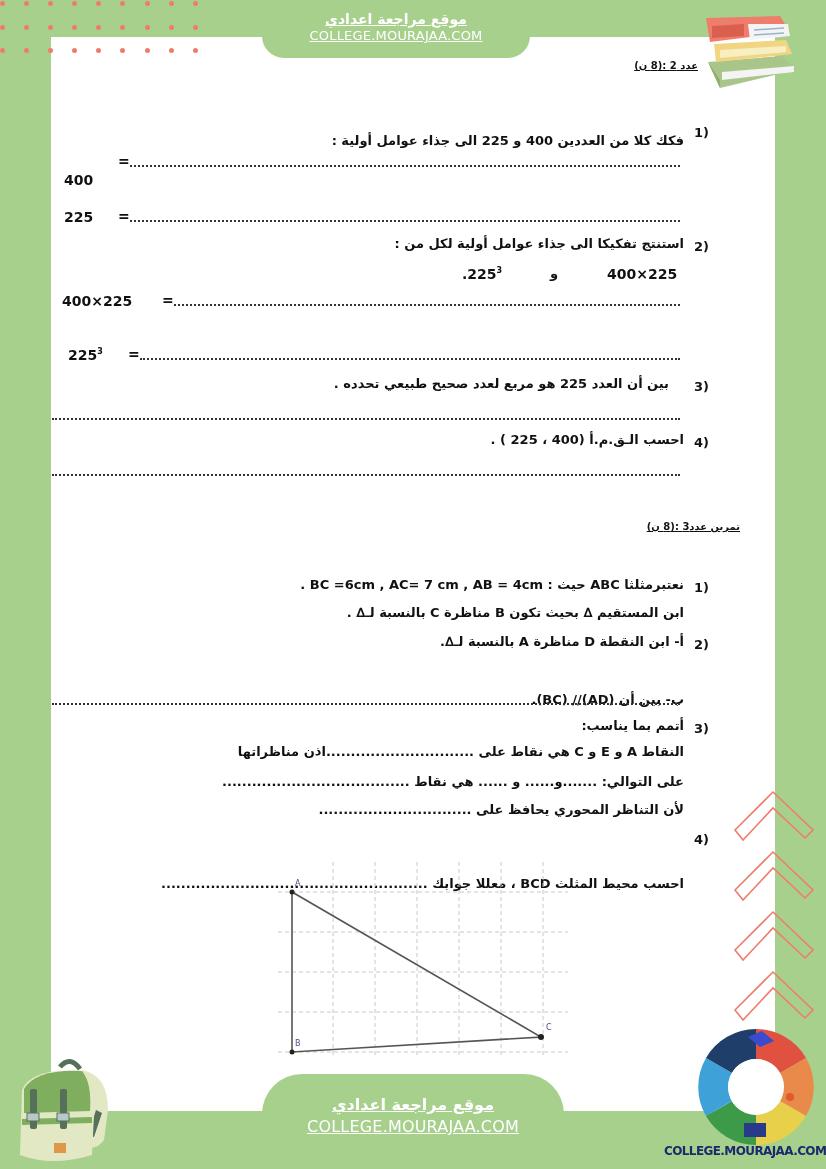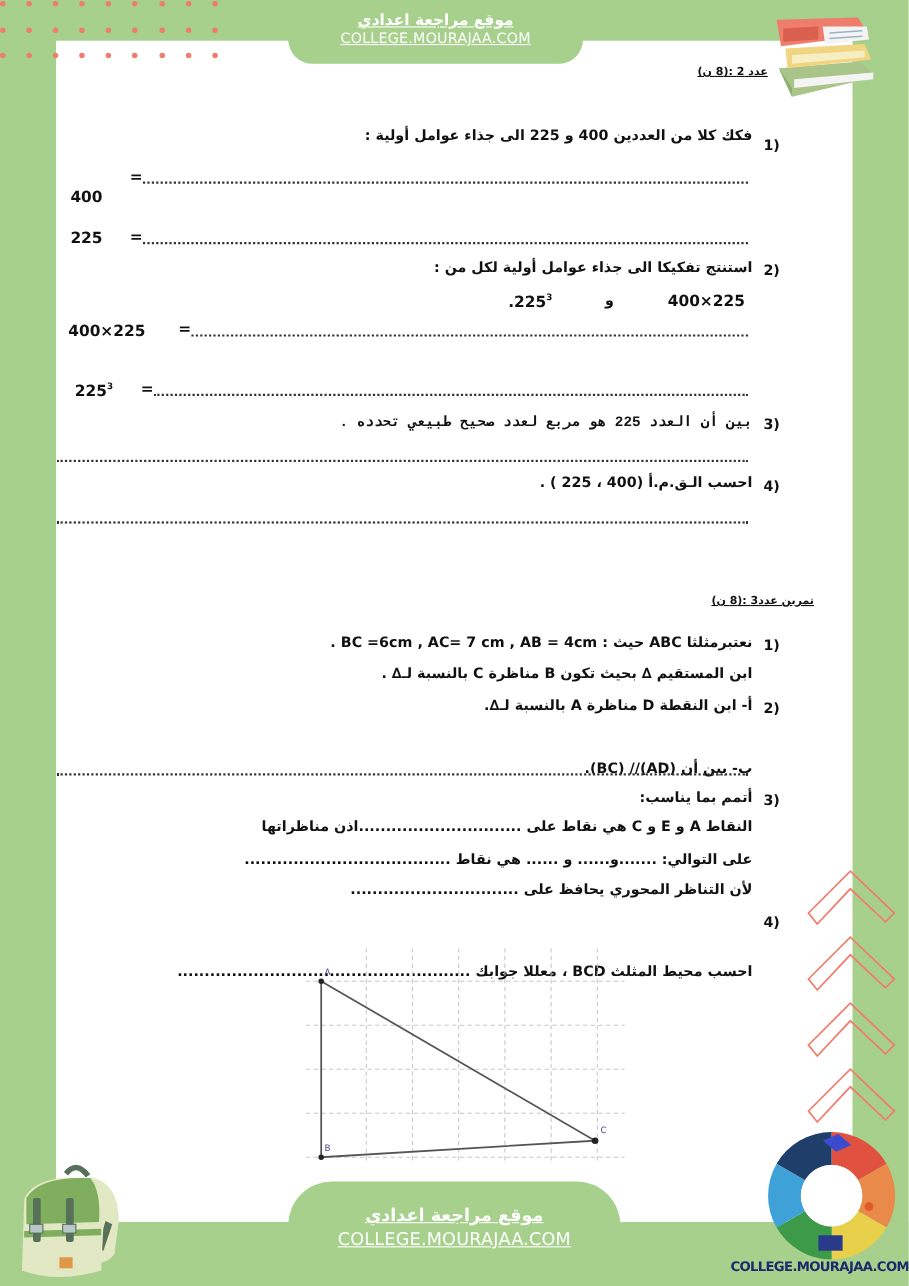--- a/index.html
+++ b/index.html
@@ -87,49 +87,49 @@
   <path d="M6 8 L80 6 L90 22 L10 32 Z" fill="#ef7d6b"></path>
   <path d="M12 16 L44 14 L44 26 L12 28 Z" fill="#d95f4f"></path>
   <path d="M48 14 L88 14 L90 26 L50 30 Z" fill="#f4f4f4"></path>
   <line x1="54" y1="20" x2="84" y2="18" stroke="#9bb2c8" stroke-width="1.5"></line>
   <line x1="54" y1="25" x2="84" y2="23" stroke="#9bb2c8" stroke-width="1.5"></line>
 </svg>
 
 <div class="txt rtl heading" style="right:128px;top:60px;">عدد 2 :(8 ن)</div>
 
 <div class="txt" style="left:694px;top:125px;">1)</div>
-<div class="txt rtl" style="right:142px;top:116px;text-align:center;">فكك كلا من العددين 400 و 225 الى جذاء عوامل أولية :</div>
+<div class="txt rtl" style="right:142px;top:133px;text-align:center;">فكك كلا من العددين 400 و 225 الى جذاء عوامل أولية :</div>
 <div class="eqlabel" style="left:64px;top:154px;margin-top:18px;">400</div>
 <div class="eqlabel" style="left:118px;top:153px;">=</div>
 <div class="dotline" style="left:130px;top:165px;width:550px;"></div>
 <div class="eqlabel" style="left:64px;top:209px;">225</div>
 <div class="eqlabel" style="left:118px;top:208px;">=</div>
 <div class="dotline" style="left:130px;top:220px;width:550px;"></div>
 
 <div class="txt" style="left:694px;top:239px;">2)</div>
 <div class="txt rtl" style="right:142px;top:236px;">استنتج تفكيكا الى جذاء عوامل أولية لكل من :</div>
 <div class="eqlabel" style="left:607px;top:266px;">400×225</div>
 <div class="txt" style="left:550px;top:266px;">و</div>
 <div class="eqlabel" style="left:462px;top:266px;"><span>.225</span><sup>3</sup></div>
 <div class="eqlabel" style="left:62px;top:293px;">400×225</div>
 <div class="eqlabel" style="left:162px;top:292px;">=</div>
 <div class="dotline" style="left:174px;top:304px;width:506px;"></div>
 <div class="eqlabel" style="left:68px;top:347px;"><span>225</span><sup>3</sup></div>
 <div class="eqlabel" style="left:128px;top:346px;">=</div>
 <div class="dotline" style="left:140px;top:358px;width:540px;"></div>
 
 <div class="txt" style="left:694px;top:379px;">3)</div>
-<div class="txt rtl" style="right:142px;top:376px;font-family:Liberation Mono, monospace;">بين أن العدد 225 هو مربع لعدد صحيح طبيعي تحدده .</div>
+<div class="txt rtl" style="right:157px;top:376px;">بين أن العدد 225 هو مربع لعدد صحيح طبيعي تحدده .</div>
 <div class="dotline" style="left:52px;top:418px;width:628px;"></div>
 
 <div class="txt" style="left:694px;top:435px;">4)</div>
 <div class="txt rtl" style="right:142px;top:432px;">احسب الـق.م.أ (400 ، 225 ) .</div>
 <div class="dotline" style="left:52px;top:474px;width:628px;"></div>
 
-<div class="txt rtl heading" style="right:86px;top:521px;margin-top:20px;">تمرين عدد3 :(8 ن)</div>
+<div class="txt rtl heading" style="right:86px;top:521px;">تمرين عدد3 :(8 ن)</div>
 
 <div class="txt" style="left:694px;top:580px;">1)</div>
 <div class="txt rtl" style="right:142px;top:577px;">نعتبرمثلثا ABC حيث : BC =6cm , AC= 7 cm , AB = 4cm .</div>
 <div class="txt rtl" style="right:142px;top:605px;">ابن المستقيم ∆ بحيث تكون B مناظرة C بالنسبة لـ∆ .</div>
 
 <div class="txt" style="left:694px;top:637px;">2)</div>
 <div class="txt rtl" style="right:142px;top:634px;">أ- ابن النقطة D مناظرة A بالنسبة لـ∆.</div>
 <div class="txt rtl" style="right:142px;top:692px;">ب- بين أن (AD)// (BC).</div>
 <div class="dotline" style="left:52px;top:703px;width:628px;"></div>
 

